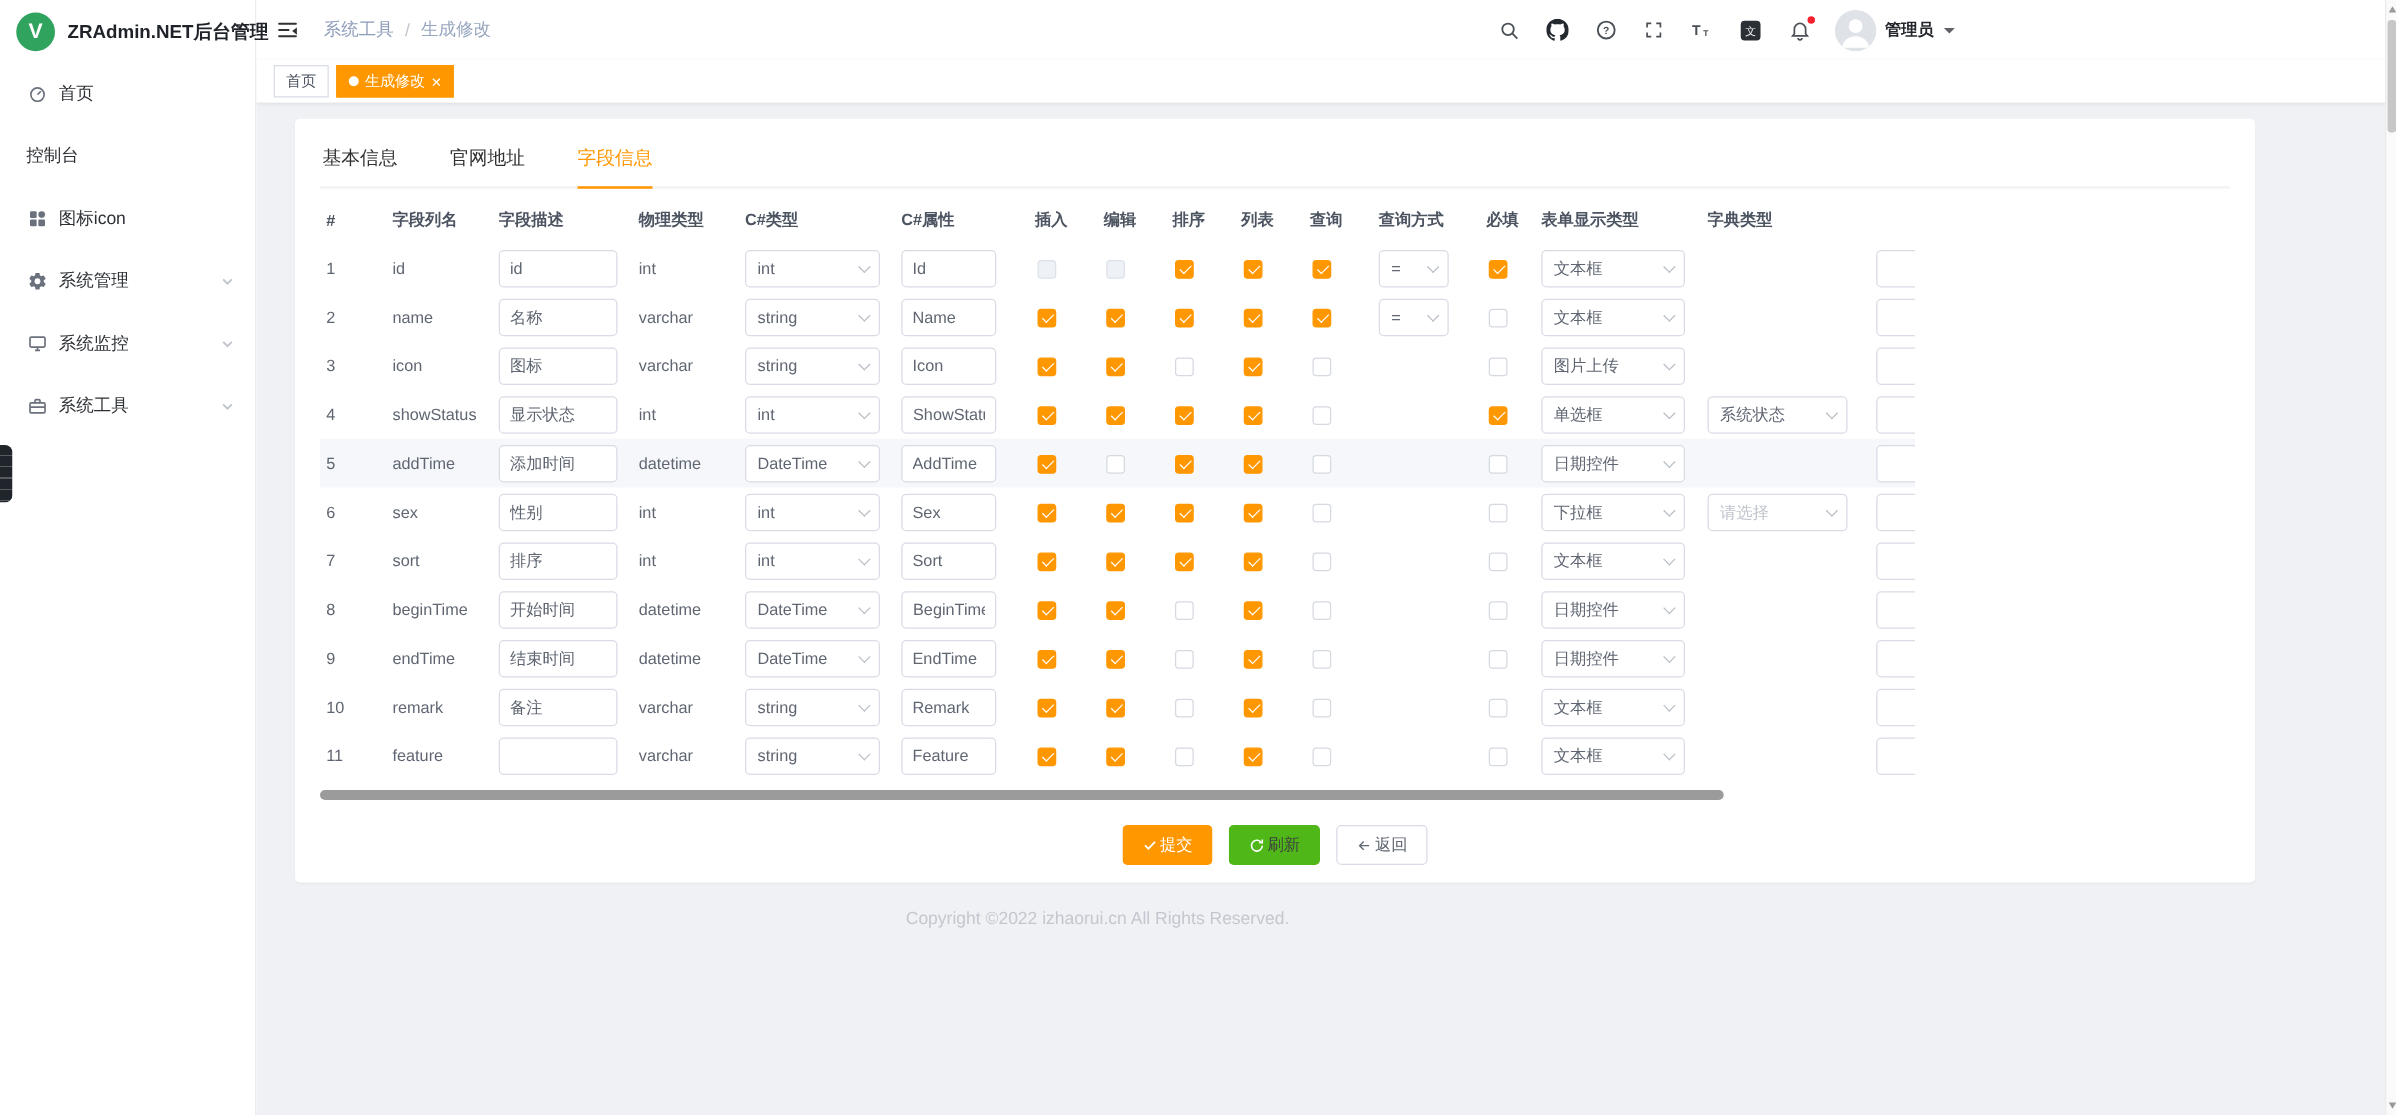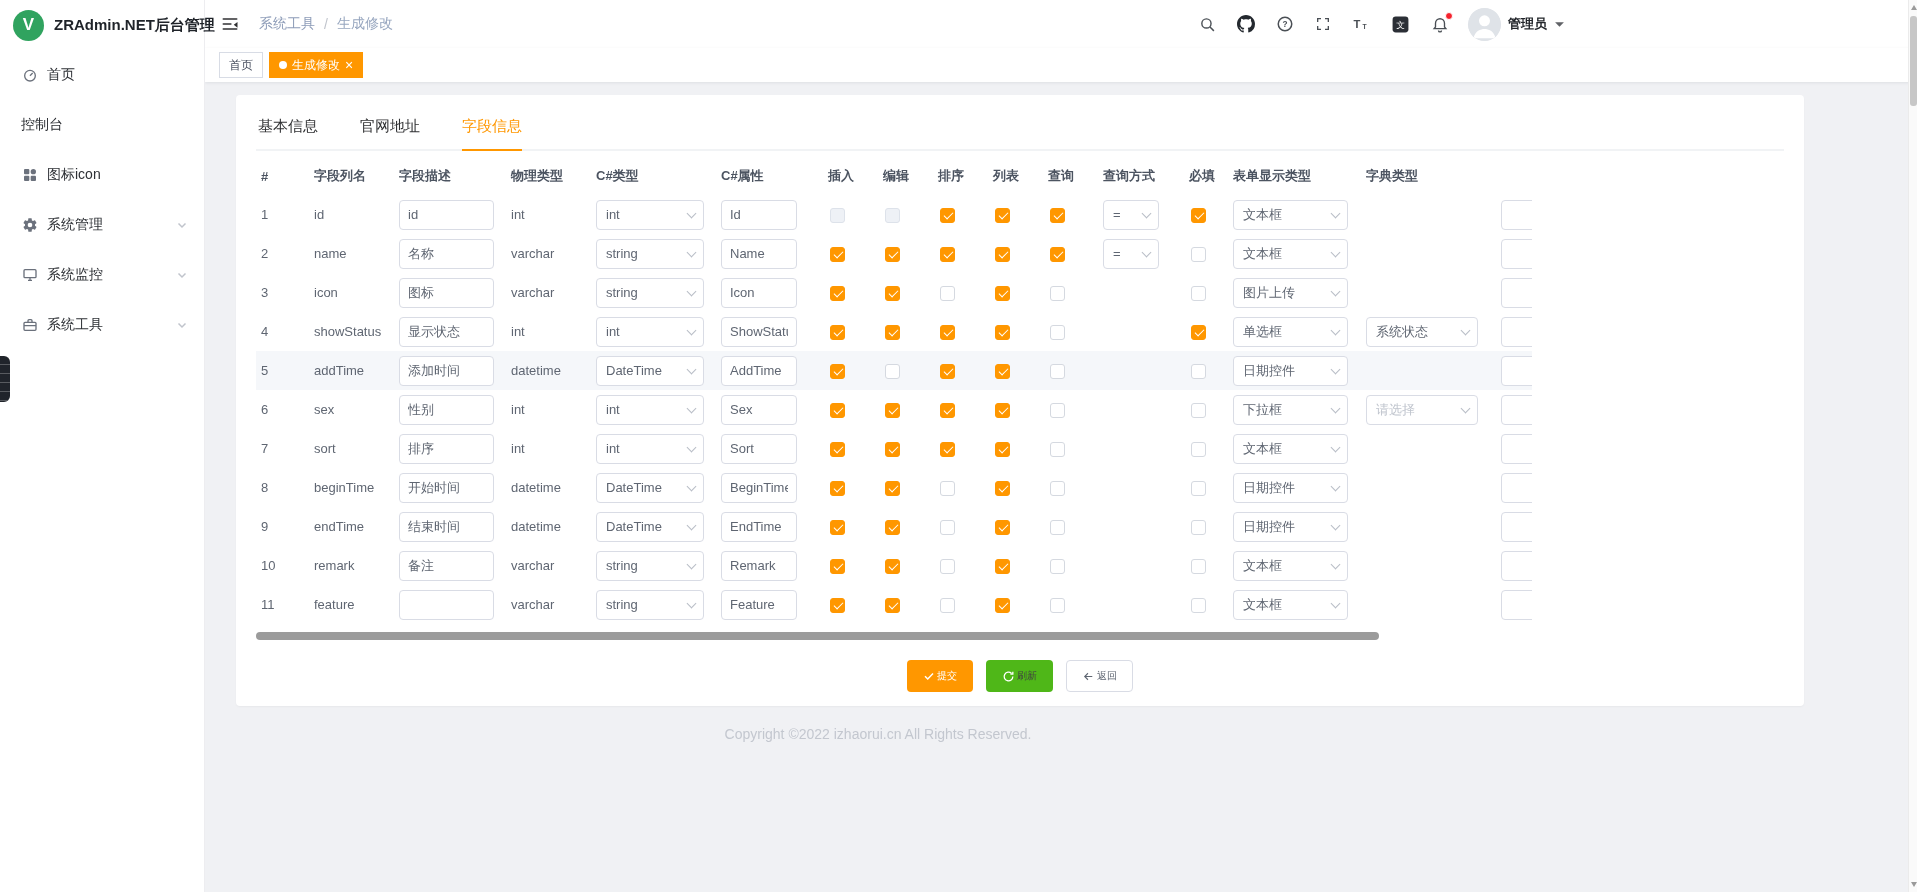--- a/index.html
+++ b/index.html
@@ -74,21 +74,21 @@
     position:relative; cursor:pointer; margin-left:2px; vertical-align:middle; }
   .cb.on { background:var(--accent,#ff9700); border-color:var(--accent,#ff9700); }
   .cb.on::after { content:''; position:absolute; left:4.5px; top:1.5px; width:4px; height:8px;
     border-right:1.6px solid #fff; border-bottom:1.6px solid #fff; transform:rotate(45deg); }
   .cb.dis { background:#eef1f6; border-color:#dde2ea; }
 
   .hscroll { margin-top:8px; height:8px; position:relative; width:1276px; }
   .hscroll-thumb { position:absolute; left:0; top:0; height:8px; width:88%; background:#9b9b9b; border-radius:4px; cursor:pointer; }
 
   .actions { display:flex; justify-content:center; gap:13px; margin-top:20px; }
-  .btn { height:32px; padding:0 15px; border-radius:4px; border:1px solid transparent; font-size:10px;
+  .btn { height:32px; padding:0 15px; border-radius:4px; border:1px solid transparent; font-size:13px;
     display:inline-flex; align-items:center; gap:2px; cursor:pointer; font-family:inherit; }
   .btn-submit { background:var(--accent,#ff9700); color:#fff; }
   .btn-refresh { background:var(--success,#4fb718); color:#404040; }
   .btn-back { background:#fff; border-color:#d9dce5; color:#5f6672; }
   .bicon { display:inline-flex; }
 
   .copyright { width:1316px; text-align:center; margin-top:20px; font-size:14px; color:#c3c7cf; }
 
   .drawer-handle { position:absolute; left:0; top:356px; width:10px; height:46px; background:#20242b;
     border-radius:0 6px 6px 0; z-index:6; cursor:pointer;

